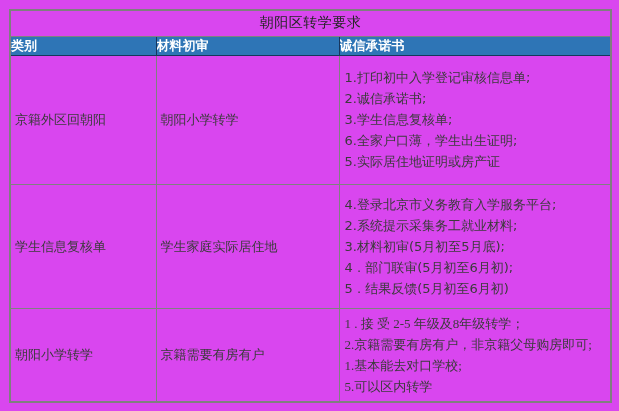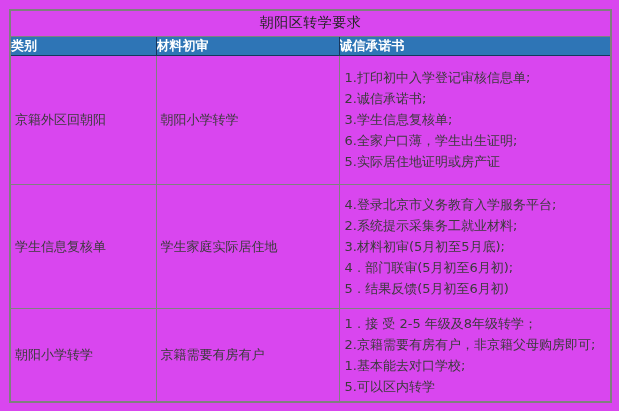--- a/index.html
+++ b/index.html
@@ -58,21 +58,21 @@
     text-align: left;
   }
   td.category-cell, td.basis-cell {
     padding: 2px 2px 2px 4px;
   }
   td.materials-cell {
     padding: 4px 4px 4px 5px;
   }
   tr.row-1 td { height: 129px; }
   tr.row-2 td { height: 124px; }
-  tr.row-3 td { height: 87px; }
+  tr.row-3 td { height: 87px; font-family: Liberation Serif, serif; }
   .material-line {
     white-space: nowrap;
   }
 </style>
 </head>
 <body>
 
 <div class="stage">
   <table class="req-table">
     <colgroup>

